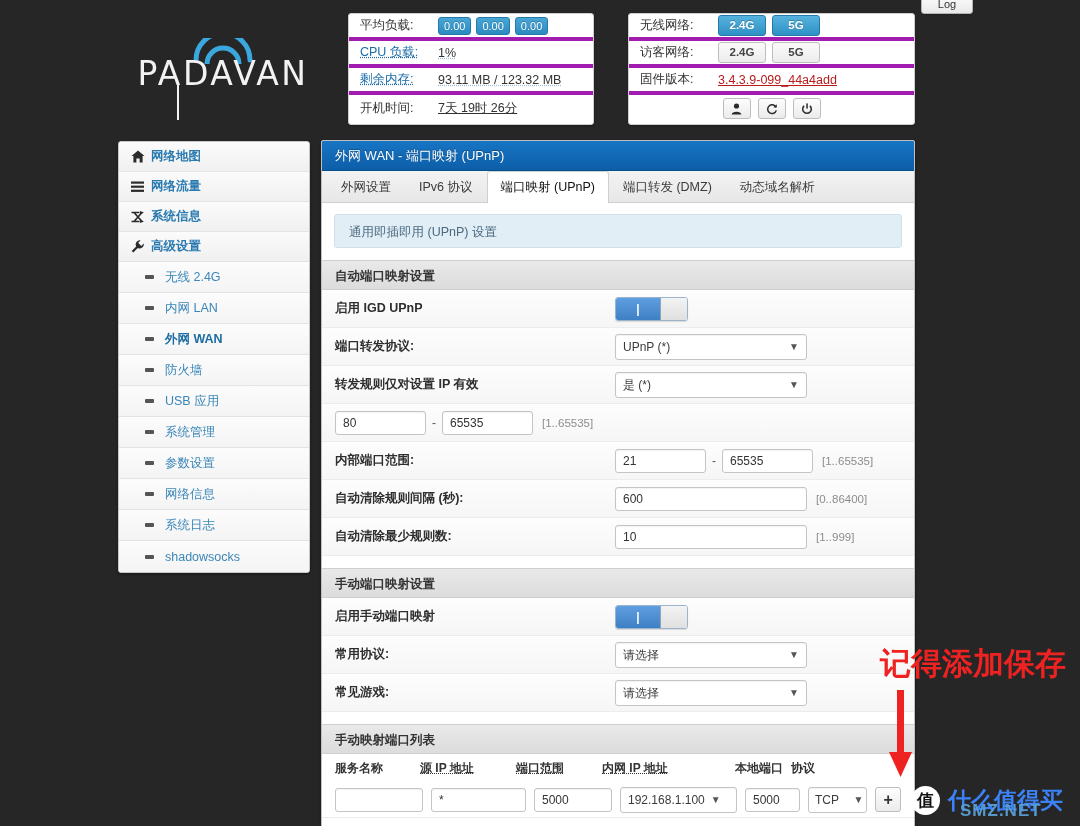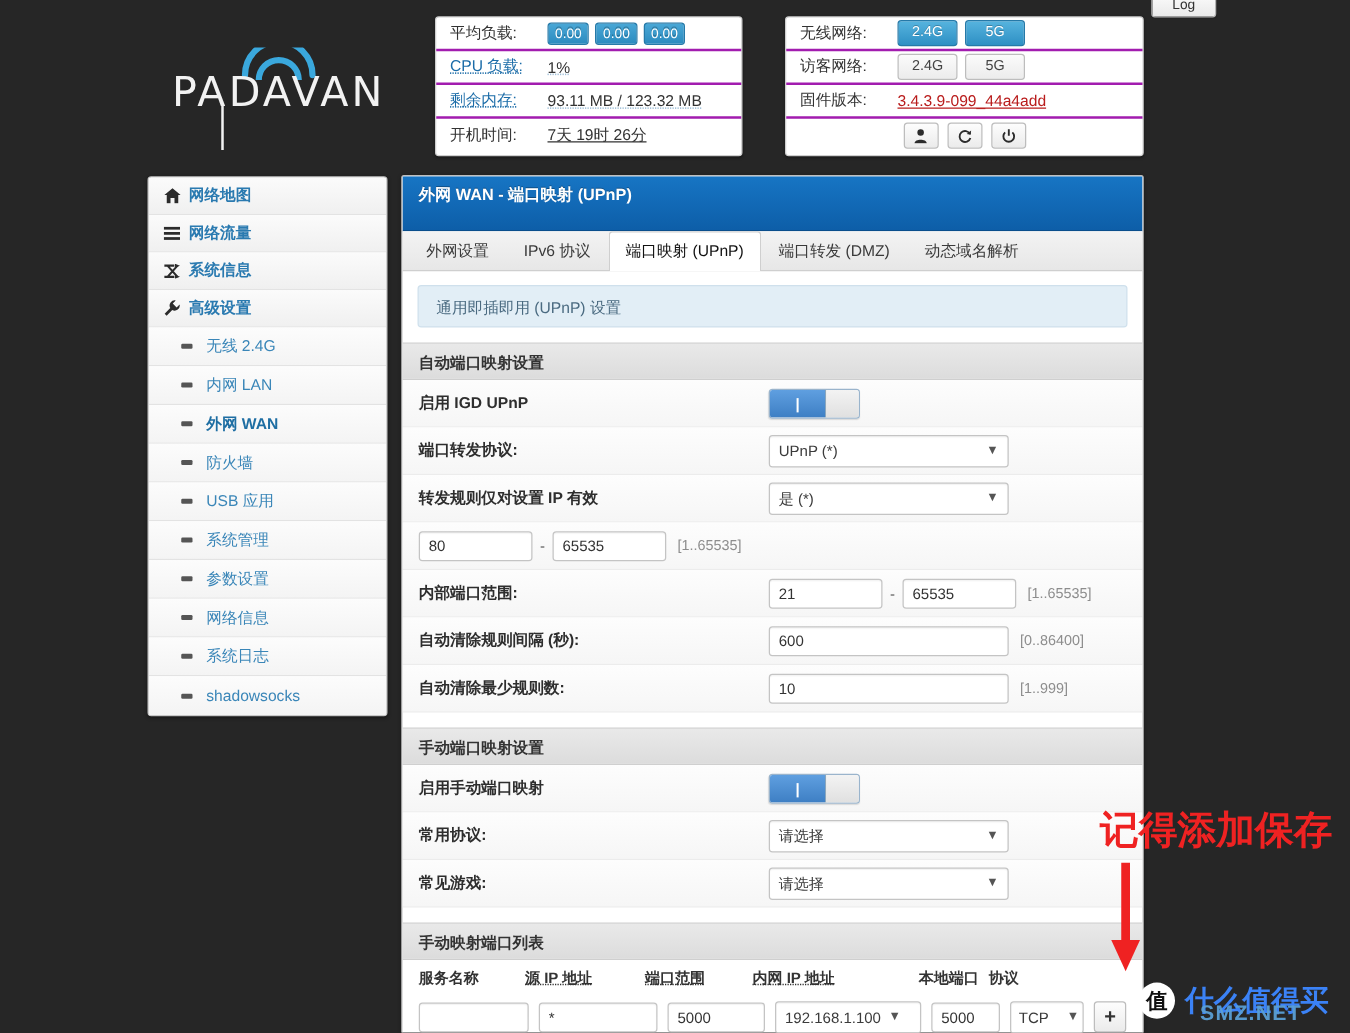--- a/index.html
+++ b/index.html
@@ -33,40 +33,41 @@
   .logo-tail{ position:absolute; left:54px; top:50px; width:2px; height:36px; background:#f2f2f2; }
 
   
   .status-panel{
     position:absolute; background:#fff;
     border:1px solid #cfcfcf; border-radius:3px;
     box-shadow:0 1px 2px rgba(0,0,0,.35);
   }
   #panel-left{ left:348px; top:13px; width:246px; height:112px; }
   #panel-right{ left:628px; top:13px; width:287px; height:112px; }
-  .srow{ display:flex; align-items:center; height:27px; padding:0 11px; border-bottom:2px solid #a21caf; }
+  .srow{ display:flex; align-items:center; height:27px; padding:0 11px; border-bottom:4px solid #a21caf; }
   .srow:last-child{ border-bottom:none; }
   .slabel{ width:78px; flex:0 0 78px; font-size:12.5px; color:#333; }
   .slabel.link{ color:#1b6ca8; text-decoration:underline; text-decoration-style:dotted; }
   .sval{ font-size:12.5px; color:#333;text-decoration:underline; }
   .sval.u{ text-decoration:underline; text-decoration-style:dotted; text-decoration-color:#9fbfd8; }
   .sval.blue{ color:#b91c1c; }
   .badge{
     display:inline-block; min-width:31px; padding:1px 5px; margin-right:5px;
     background:linear-gradient(#49a7d6,#2b8bbf);
     border:1px solid #2579a8; border-radius:3px;
     color:#fff; font-size:11px; text-align:center; line-height:14px;
     text-shadow:0 -1px 0 rgba(0,0,0,.25);
   }
   .wbtn{
     display:inline-block; width:48px; padding:2px 0; margin-right:6px;
     border-radius:3px; font-size:11.5px; text-align:center; line-height:15px;
     border:1px solid #2579a8;
     background:linear-gradient(#56b3de,#2e90c4); color:#fff;
     text-shadow:0 -1px 0 rgba(0,0,0,.25);
+    font-weight:bold;
   }
   .wbtn.off{
     background:linear-gradient(#fbfbfb,#ececec); color:#444;
     border:1px solid #bdbdbd; text-shadow:none;
   }
   .srow.icons{ justify-content:center; gap:7px; border-bottom:none; }
   .iconbtn{
     width:28px; height:21px; border:1px solid #bdbdbd; border-radius:3px;
     background:linear-gradient(#fdfdfd,#ebebeb);
     display:flex; align-items:center; justify-content:center;
@@ -95,23 +96,23 @@
   .nav-sub .lbl{ font-weight:normal; color:#3a86b8; }
   .nav-sub.active .lbl{ font-weight:bold; color:#1e6ea3; }
 
   
   .main{
     position:absolute; left:321px; top:140px; width:594px; height:700px;
     background:#fff; border:1px solid #c0c0c0; border-radius:2px;
     box-shadow:0 1px 3px rgba(0,0,0,.4); overflow:hidden;
   }
   .main-title{
-    height:44px; line-height:30px; padding-left:13px;
+    height:30px; line-height:30px; padding-left:13px;
     background:linear-gradient(#1775c4,#0d5ea8);
-    color:#fff; font-size:13px; font-weight:bold;
+    color:#fff; font-size:13px; font-weight:normal;
     border-bottom:1px solid #0a4e8c;
     text-shadow:0 -1px 0 rgba(0,0,0,.3);
   }
   .tabs{
     display:flex; align-items:flex-end; height:32px;
     background:linear-gradient(#f3f3f3,#e7e7e7);
     border-bottom:1px solid #cfcfcf; padding-left:5px;
   }
   .tab{
     padding:0 13px; height:31px; line-height:31px; font-size:12.5px; color:#3a3a3a;

